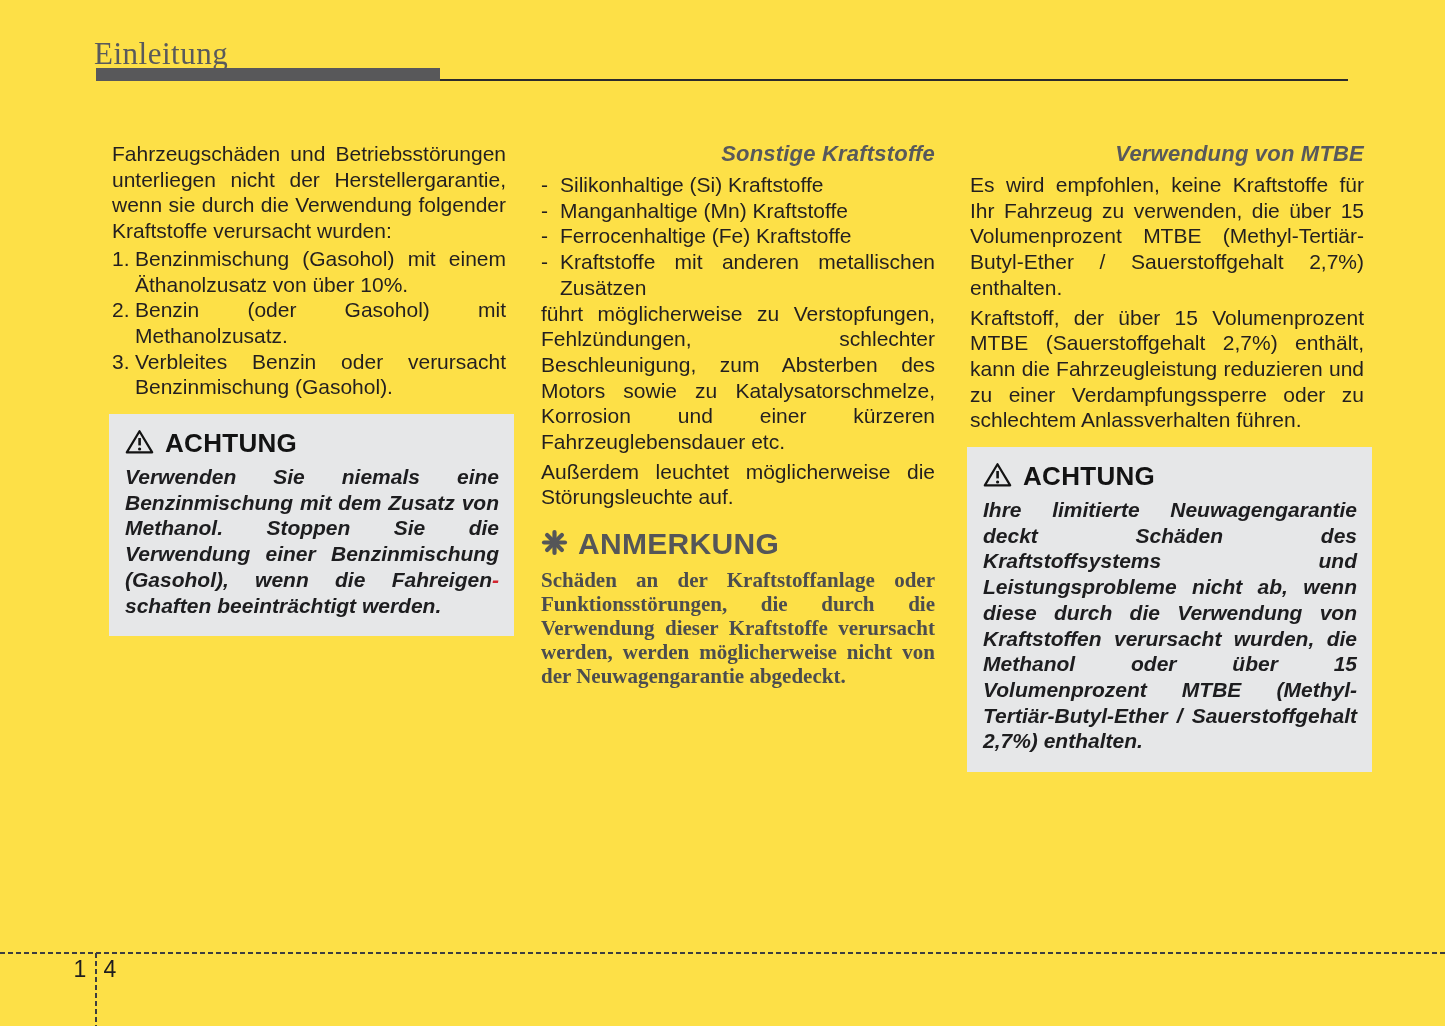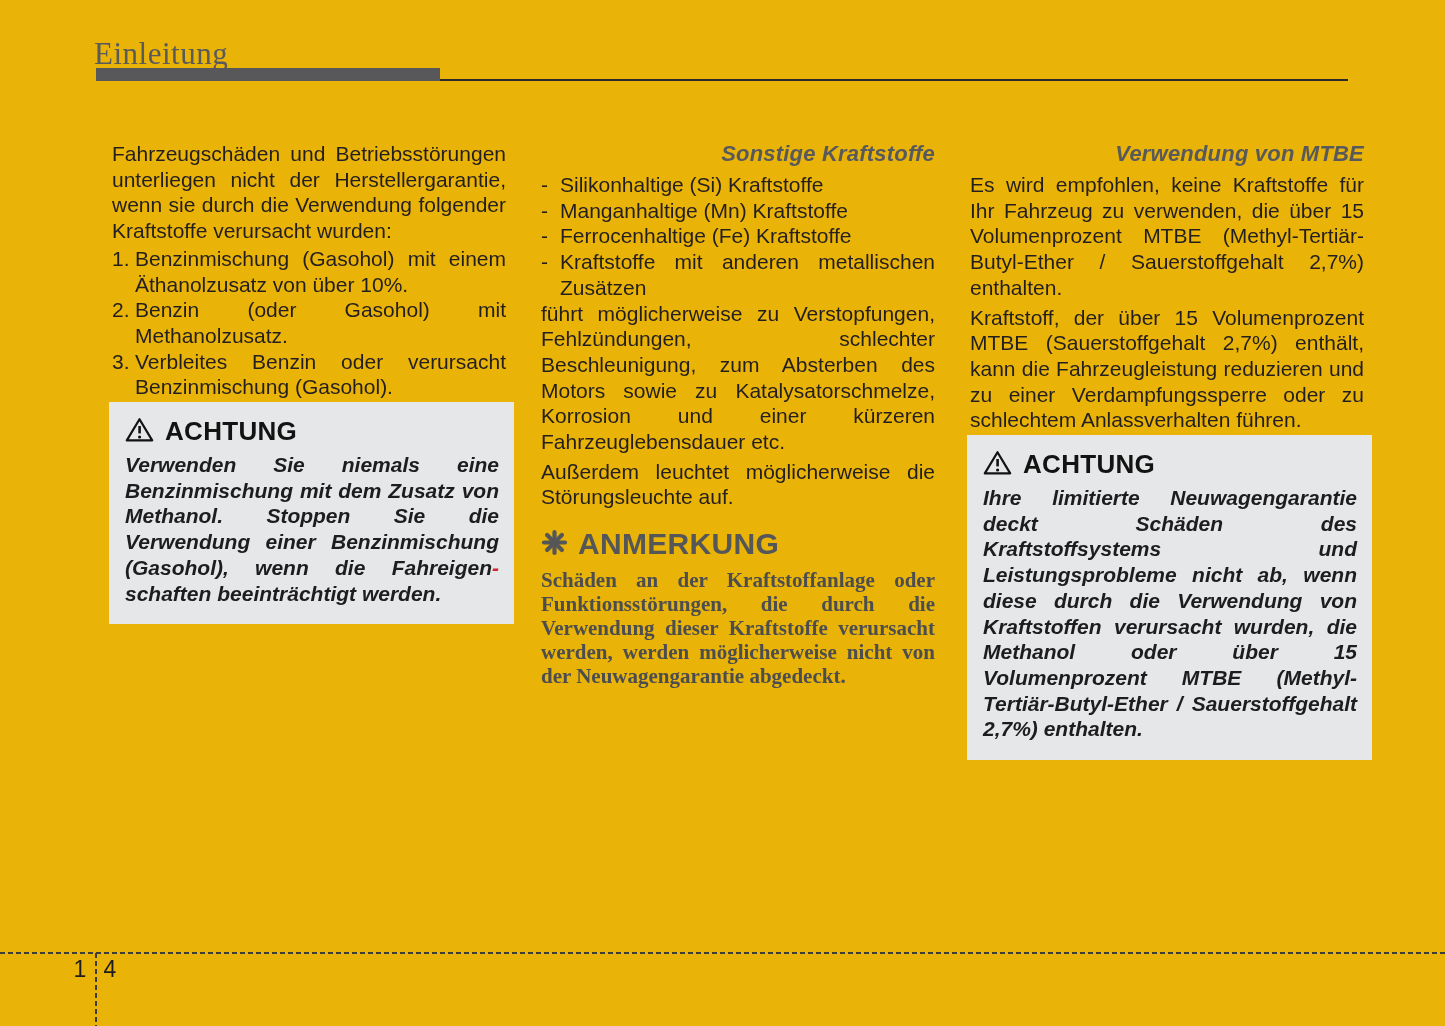--- a/index.html
+++ b/index.html
@@ -1,21 +1,21 @@
 <!DOCTYPE html>
 <html><head>
 <meta charset="utf-8">
 <style>
   * { box-sizing: border-box; }
   html, body { margin: 0; padding: 0; background: #ffffff; }
   .page {
     position: relative;
     width: 1445px;
     height: 1026px;
-    background: #eab308;
+    background: #fde047;
     overflow: hidden;
     font-family: "Liberation Sans", sans-serif;
     color: #231f20;
   }
 
   
   .page-title {
     position: absolute;
     left: 94px;
     top: 36px;
@@ -76,21 +76,21 @@
   .num-list { margin-top: 2px; }
   .num-item { position: relative; padding-left: 23px; }
   .num-item .num { position: absolute; left: 0; top: 0; }
 
   .bullet-item { position: relative; padding-left: 19px; }
   .bullet-item .marker { position: absolute; left: 0; top: 0; }
 
   
   .caution-box {
     background: #e6e7e8;
-    margin: 2px -8px 0 -3px;
+    margin: 14px -8px 0 -3px;
     padding: 14px 15px 18px 16px;
   }
   .caution-title-row {
     display: flex;
     align-items: center;
     gap: 11px;
   }
   .caution-title {
     font-size: 26px;
     font-weight: bold;

